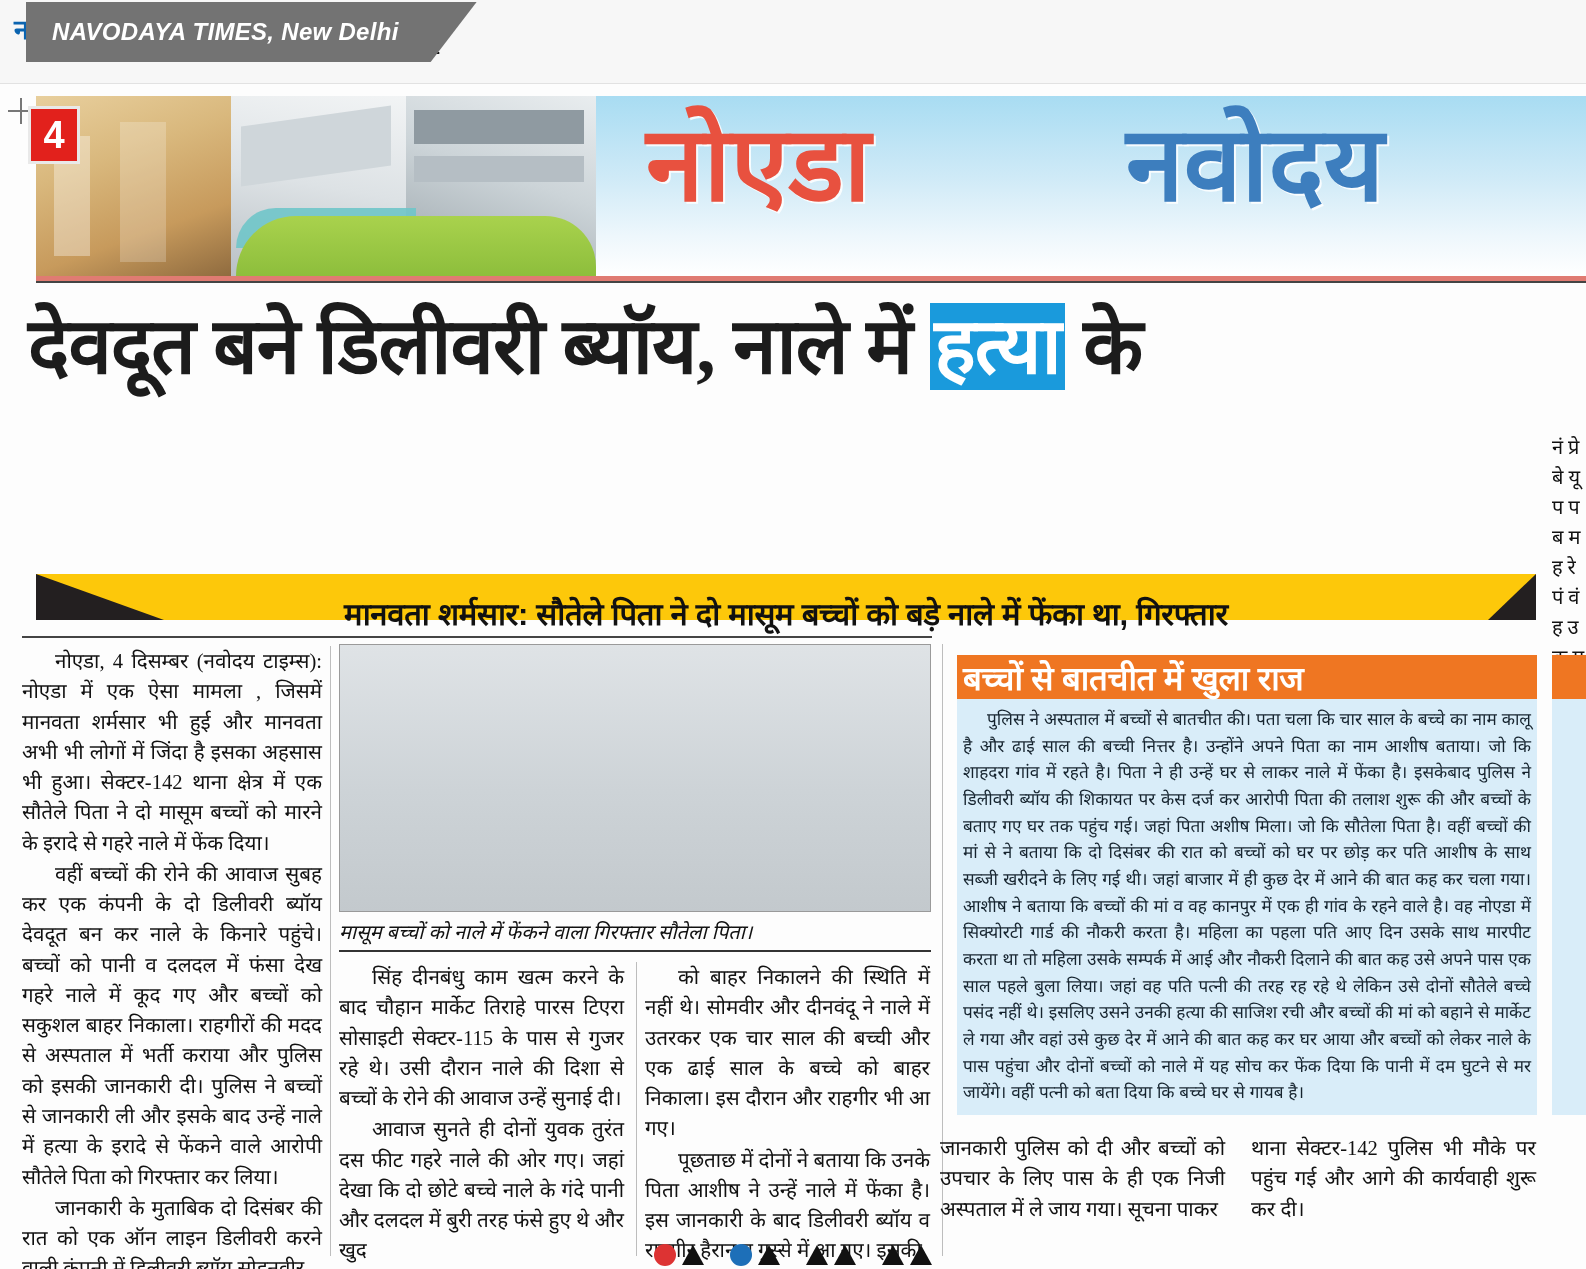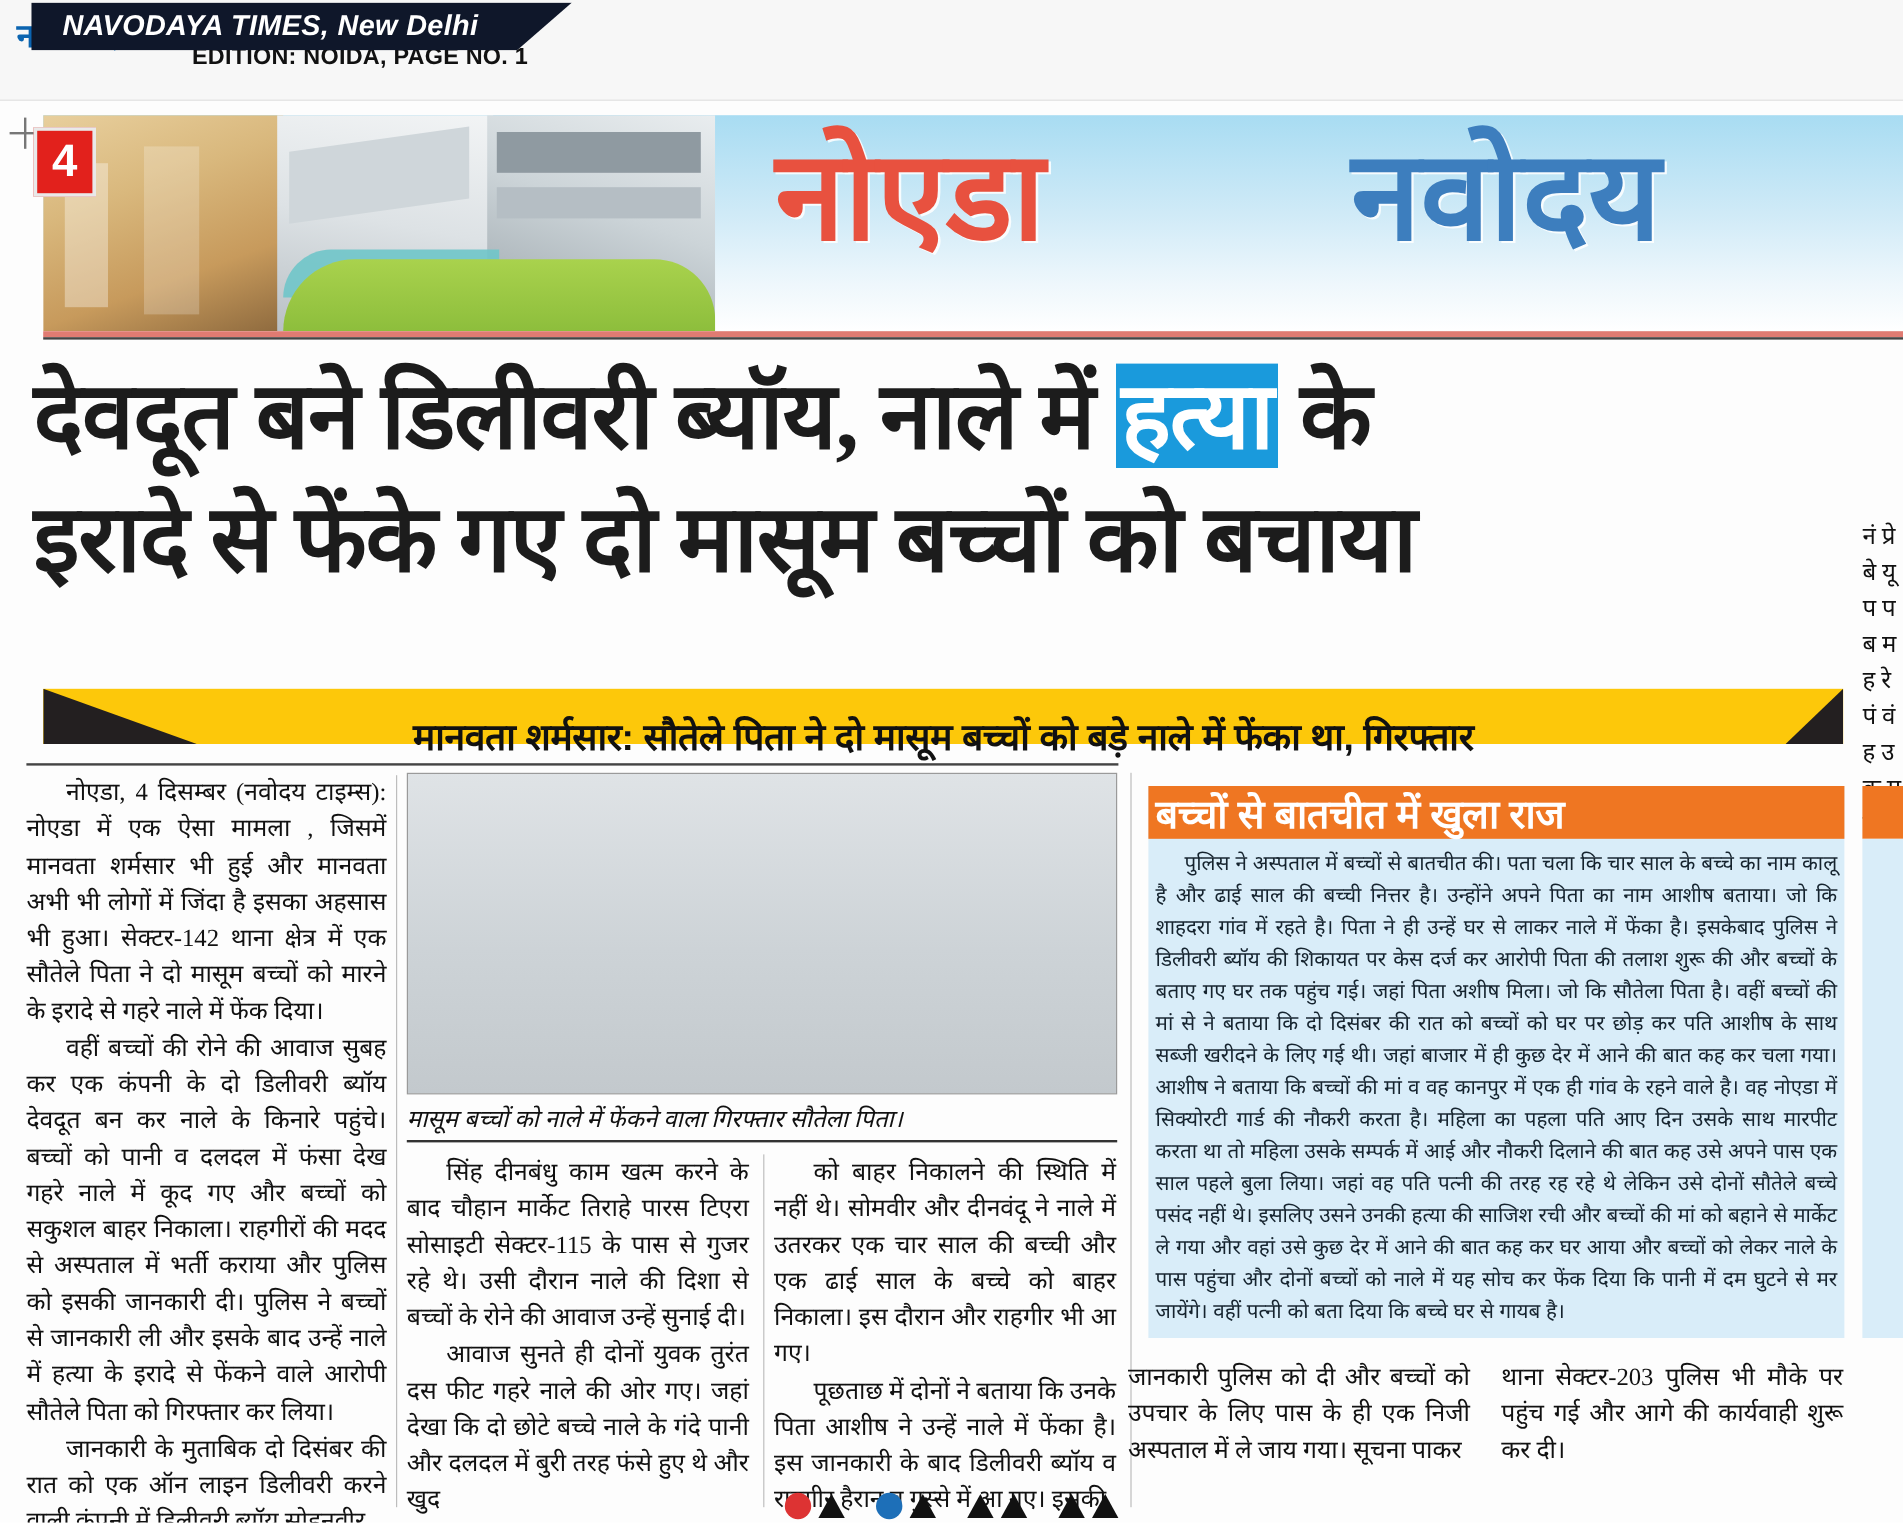--- a/index.html
+++ b/index.html
@@ -64,22 +64,22 @@
      background: linear-gradient(200deg,#e9edef 0%, #ccd4d8 45%, #9aa4aa 100%); }
   .ph-c::before{content:"";position:absolute;left:8px;top:14px;width:170px;height:34px;background:#8f9aa1;}
   .ph-c::after{content:"";position:absolute;left:8px;top:60px;width:170px;height:26px;background:#b5bec4;}
   .ph-green { position:absolute; left:200px; top:120px; width:360px; height:60px;
      background: linear-gradient(180deg,#a9d24d 0%, #8dbe3c 100%); border-radius: 260px 220px 0 0; }
   .ph-teal { position:absolute; left:200px; top:112px; width:180px; height:40px;
      background: #6fc5c9; border-radius: 140px 0 0 0; opacity:.9;}
 
   .masthead-flag {
     position: absolute; left: 26px; top: 2px;
-    height: 40px; padding: 0 78px 0 26px;
-    background: #0f172a;
+    height: 60px; padding: 0 78px 0 26px;
+    background: #737373;
     display: flex; align-items: center;
     clip-path: polygon(0 0, 100% 0, calc(100% - 46px) 100%, 0 100%);
   }
   .masthead-flag span {
     font-family: "Liberation Sans", sans-serif;
     font-style: italic; font-weight: 700;
     font-size: 24px; color: #fff; white-space: nowrap;
     letter-spacing: .3px;
   }
   .page-badge {
@@ -289,21 +289,20 @@
 
   <div class="page-badge">
     <span>4</span>
   </div>
 
   <div class="mast-rule"></div>
   <div class="mast-rule2"></div>
 
   <div class="headline">
     <span class="line"><span>देवदूत बने डिलीवरी ब्यॉय, नाले में </span><span class="hl-hi">हत्या</span><span> के</span></span>
-    <span class="line">इरादे से फेंके गए दो मासूम बच्चों को बचाया</span>
   </div>
 
   <div class="kicker">
     <span>मानवता शर्मसार: सौतेले पिता ने दो मासूम बच्चों को बड़े नाले में फेंका था,  गिरफ्तार</span>
   </div>
   <div class="rule-under-kicker"></div>
 
   <div class="col col-1">
     <p>नोएडा, 4 दिसम्बर (नवोदय टाइम्स): नोएडा में एक ऐसा मामला , जिसमें मानवता शर्मसार भी हुई और मानवता अभी भी लोगों में जिंदा है इसका अहसास भी हुआ। सेक्टर-142 थाना क्षेत्र में एक सौतेले पिता ने दो मासूम बच्चों को मारने के इरादे से गहरे नाले में फेंक दिया।</p>
     <p>वहीं बच्चों की रोने की आवाज सुबह कर एक कंपनी के दो डिलीवरी ब्यॉय देवदूत बन कर नाले के किनारे पहुंचे। बच्चों को पानी व दलदल में फंसा देख गहरे नाले में कूद गए और बच्चों को सकुशल बाहर निकाला। राहगीरों की मदद से अस्पताल में भर्ती कराया और पुलिस को इसकी जानकारी दी। पुलिस ने बच्चों से जानकारी ली और इसके बाद उन्हें नाले में हत्या के इरादे से फेंकने वाले आरोपी सौतेले पिता को गिरफ्तार कर लिया।</p>
@@ -348,21 +347,21 @@
     <span>बच्चों से बातचीत में खुला राज</span>
   </div>
   <div class="sidebox-body">
     <p>पुलिस ने अस्पताल में बच्चों से बातचीत की। पता चला कि चार साल के बच्चे का नाम कालू है और ढाई साल की बच्ची नित्तर है। उन्होंने अपने पिता का नाम आशीष बताया। जो कि शाहदरा गांव में रहते है। पिता ने ही उन्हें घर से लाकर नाले में फेंका है। इसकेबाद पुलिस ने डिलीवरी ब्यॉय की शिकायत पर केस दर्ज कर आरोपी पिता की तलाश शुरू की और बच्चों के बताए गए घर तक पहुंच गई। जहां पिता अशीष मिला। जो कि सौतेला पिता है। वहीं बच्चों की मां से ने बताया कि दो दिसंबर की रात को बच्चों को घर पर छोड़ कर पति आशीष के साथ सब्जी खरीदने के लिए गई थी। जहां बाजार में ही कुछ देर में आने की बात कह कर चला गया। आशीष ने बताया कि बच्चों की मां व वह कानपुर में एक ही गांव के रहने वाले है। वह नोएडा में सिक्योरटी गार्ड की नौकरी करता है।  महिला का पहला पति आए दिन उसके साथ मारपीट करता था तो महिला उसके सम्पर्क में आई और नौकरी दिलाने की बात कह उसे अपने पास एक साल पहले बुला लिया। जहां वह पति पत्नी की तरह रह रहे थे लेकिन उसे दोनों सौतेले बच्चे पसंद नहीं थे। इसलिए उसने उनकी हत्या की साजिश रची और बच्चों की मां को बहाने से मार्केट ले गया और वहां उसे कुछ देर में आने की बात कह कर घर आया और बच्चों को लेकर नाले के पास पहुंचा और दोनों बच्चों को नाले में यह  सोच कर फेंक दिया कि पानी में दम घुटने से मर जायेंगे। वहीं पत्नी को बता दिया कि बच्चे घर से गायब है।</p>
   </div>
 
   <div class="col col-4">
     <p style="text-indent:0">जानकारी पुलिस को दी और बच्चों को उपचार के लिए पास के ही एक निजी अस्पताल में ले जाय गया। सूचना पाकर</p>
   </div>
   <div class="col col-5">
-    <p style="text-indent:0">थाना सेक्टर-203 पुलिस भी मौके पर पहुंच गई और आगे की कार्यवाही शुरू कर दी।</p>
+    <p style="text-indent:0">थाना सेक्टर-142 पुलिस भी मौके पर पहुंच गई और आगे की कार्यवाही शुरू कर दी।</p>
   </div>
 
   <div class="edge-col">नं प्रे बे यू प प ब म ह रे पं वं ह उ क म प</div>
   <div class="edge-bar-orange"></div>
   <div class="edge-bar-blue"></div>
 
   <div class="bottom-strip">
     <div class="bs-item">
       <span class="bs-dot red"></span>
       <span class="bs-tri"></span>

